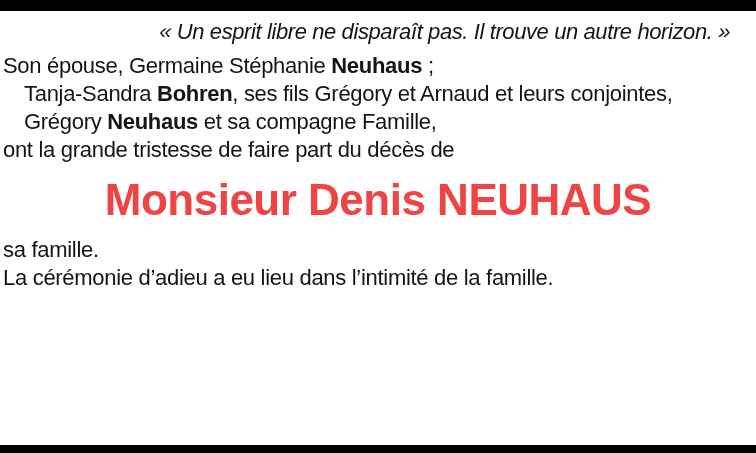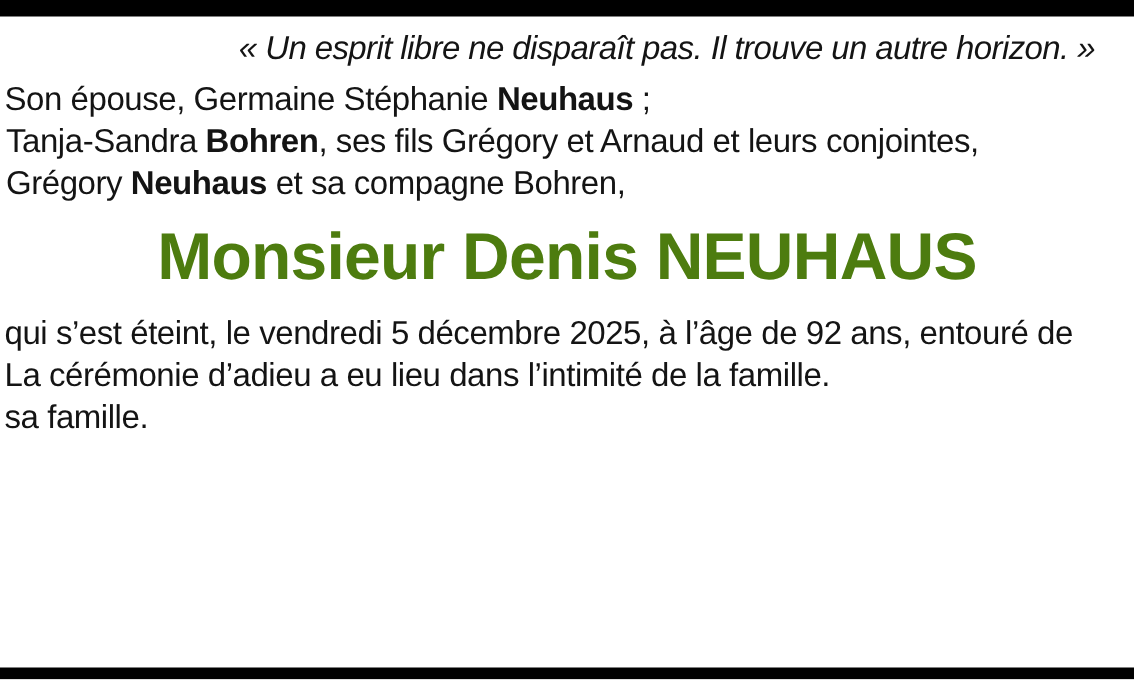--- a/index.html
+++ b/index.html
@@ -45,56 +45,56 @@
     white-space:nowrap;
   }
   .line{
     font-size:22px;
     line-height:28px;
     letter-spacing:-0.3px;
     padding-left:3px;
     white-space:nowrap;
   }
   .line.indent{
-    padding-left:4px;
+    padding-left:24px;
   }
   .b{font-weight:700;}
   .deceased{
     margin:8px 0 8px 0;
     font-size:44px;
     line-height:56px;
     font-weight:700;
     text-align:center;
     letter-spacing:-0.5px;
     white-space:nowrap;
-    color:#4d7c0f;
+    color:#ef4444;
   }
 </style>
 </head>
 <body>
 
 <div class="page">
   <div class="bar top"></div>
 
   <div class="content">
     <div class="quote">« Un esprit libre ne disparaît pas. Il trouve un autre horizon. »</div>
 
     <div class="line"><span>Son épouse, Germaine Stéphanie </span><span class="b">Neuhaus</span><span> ;</span></div>
 
 
     <div class="line indent"><span>Tanja-Sandra </span><span class="b">Bohren</span><span>, ses fils Grégory et Arnaud et leurs conjointes,</span></div>
 
-    <div class="line indent"><span>Grégory </span><span class="b">Neuhaus</span><span> et sa compagne Bohren,</span></div>
+    <div class="line indent"><span>Grégory </span><span class="b">Neuhaus</span><span> et sa compagne Famille,</span></div>
 
 
 
+    <div class="line">ont la grande tristesse de faire part du décès de</div>
 
     <h1 class="deceased">Monsieur Denis NEUHAUS</h1>
 
-    <div class="line">qui s’est éteint, le vendredi 5 décembre 2025, à l’âge de 92 ans, entouré de</div>
+    <div class="line">sa famille.</div>
+
     <div class="line">La cérémonie d’adieu a eu lieu dans l’intimité de la famille.</div>
-
-    <div class="line">sa famille.</div>
 
   </div>
 
   <div class="bar bottom"></div>
 </div>
 
 </body></html>

